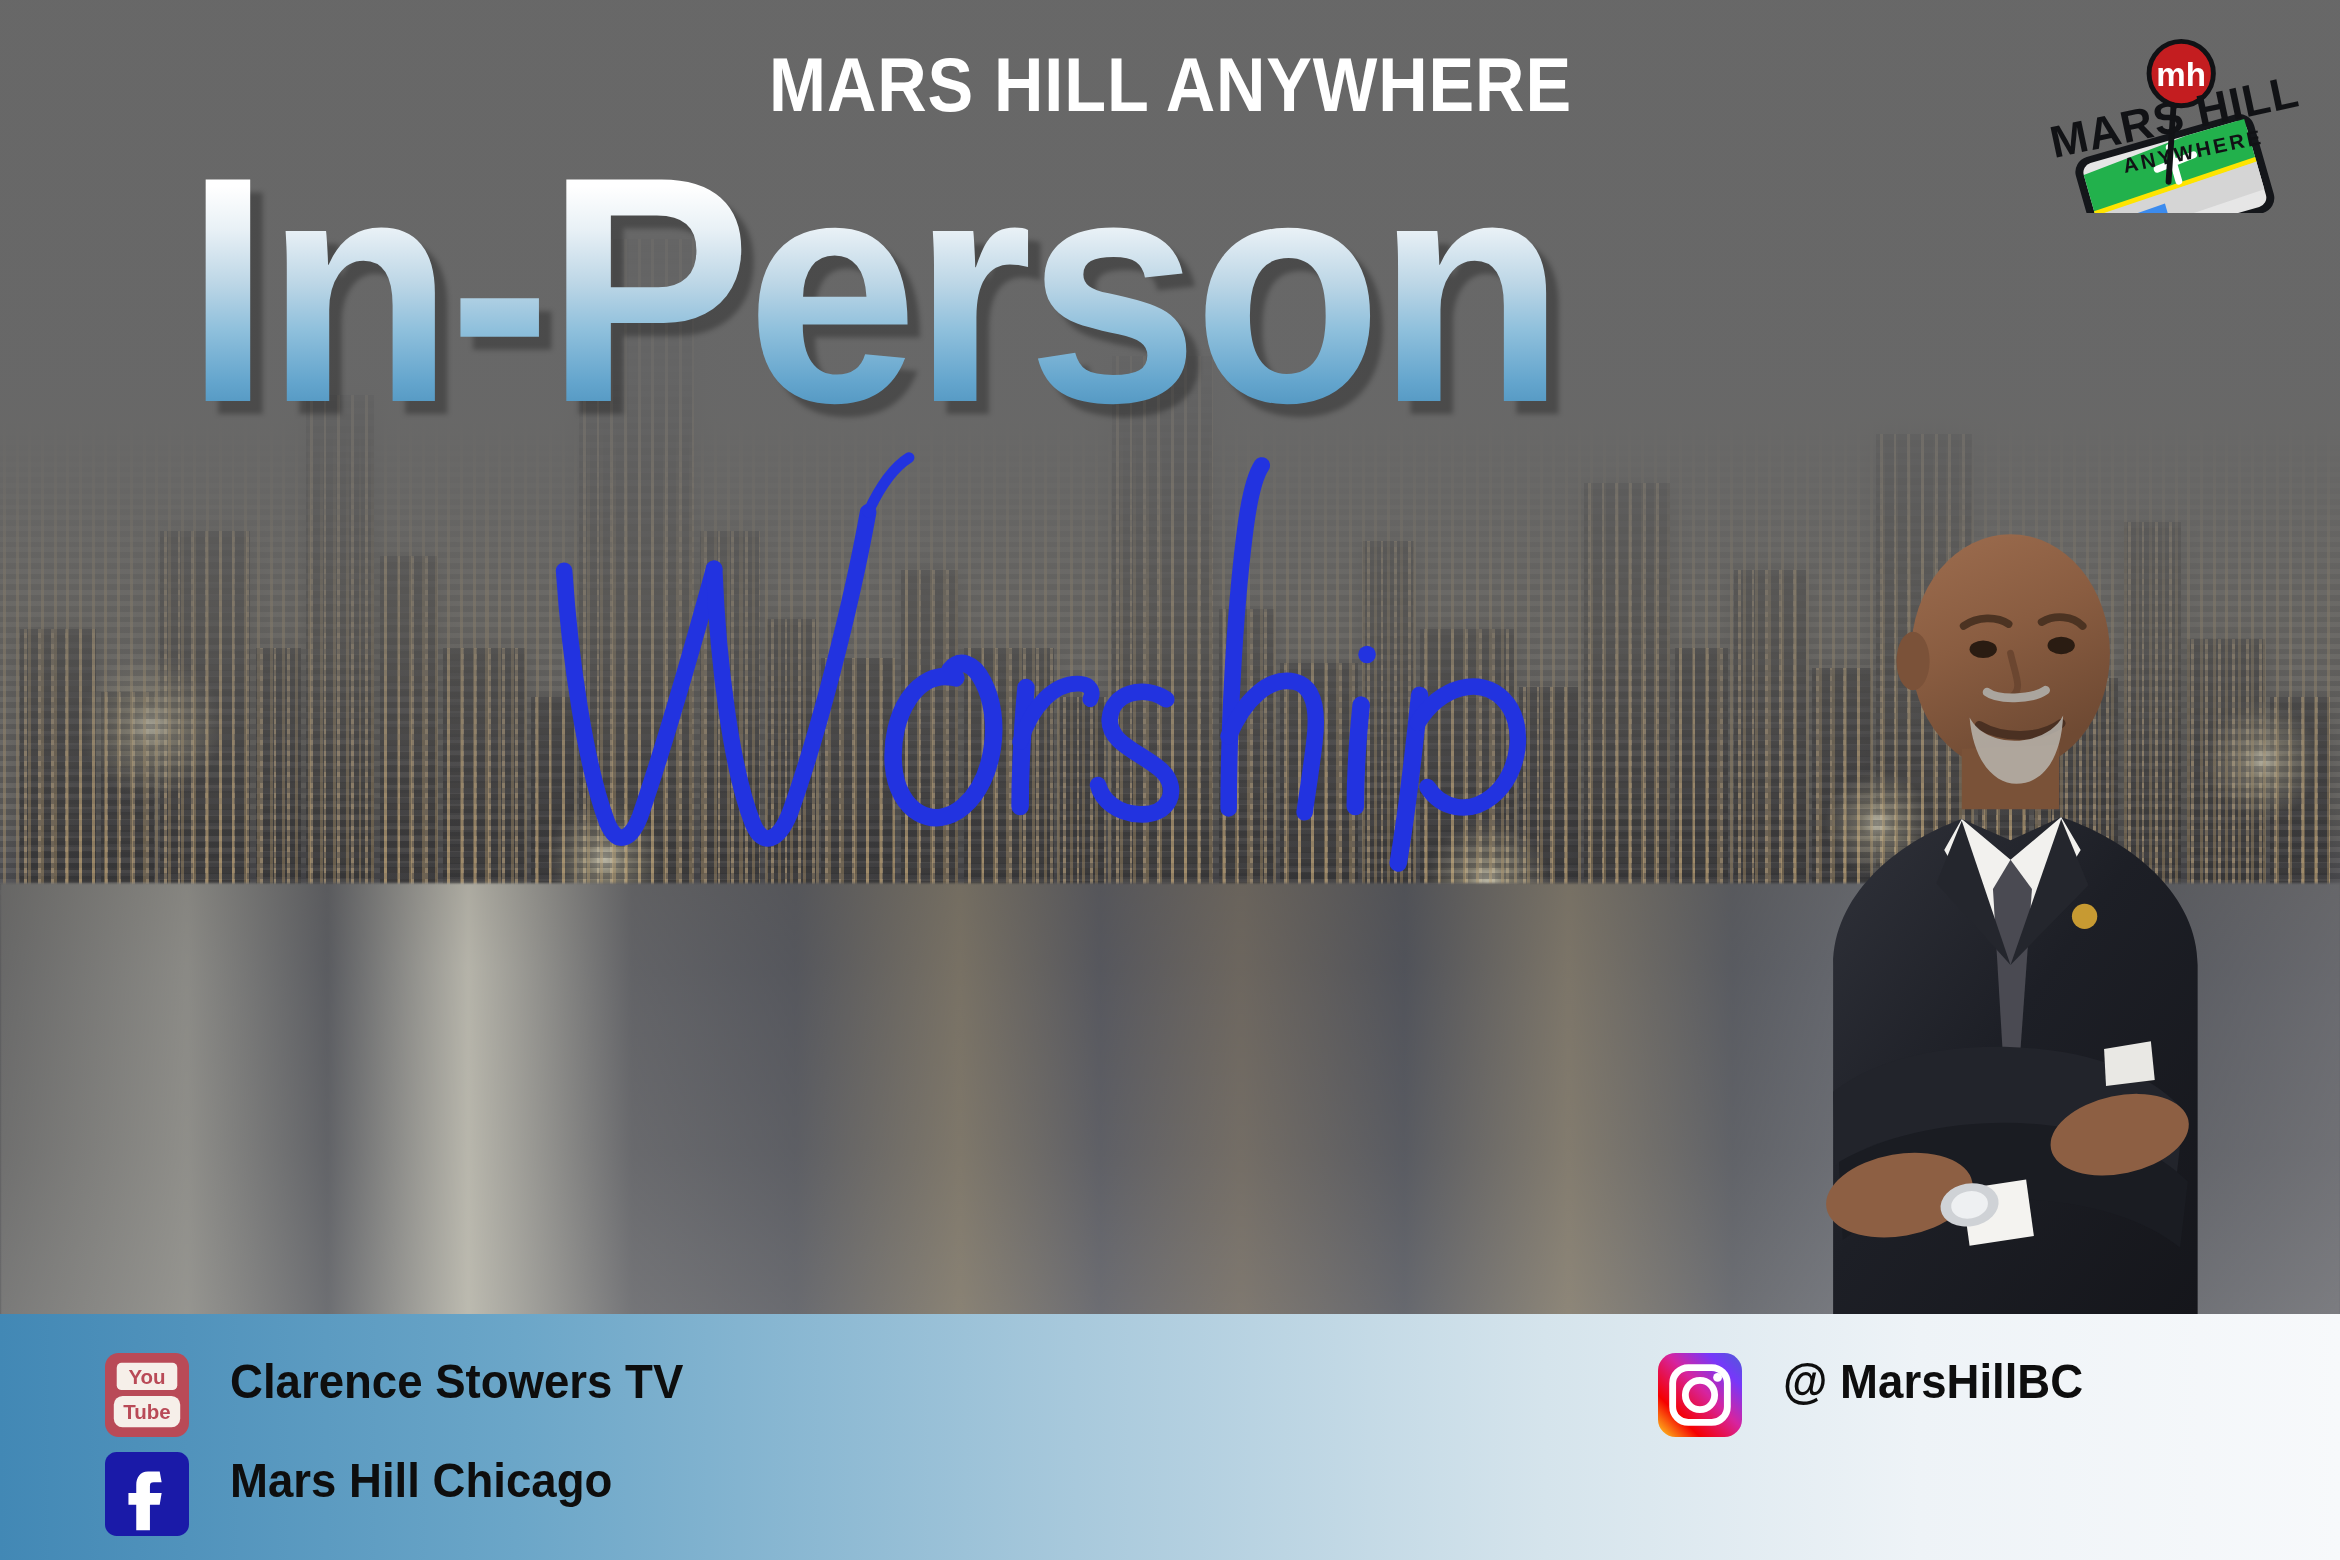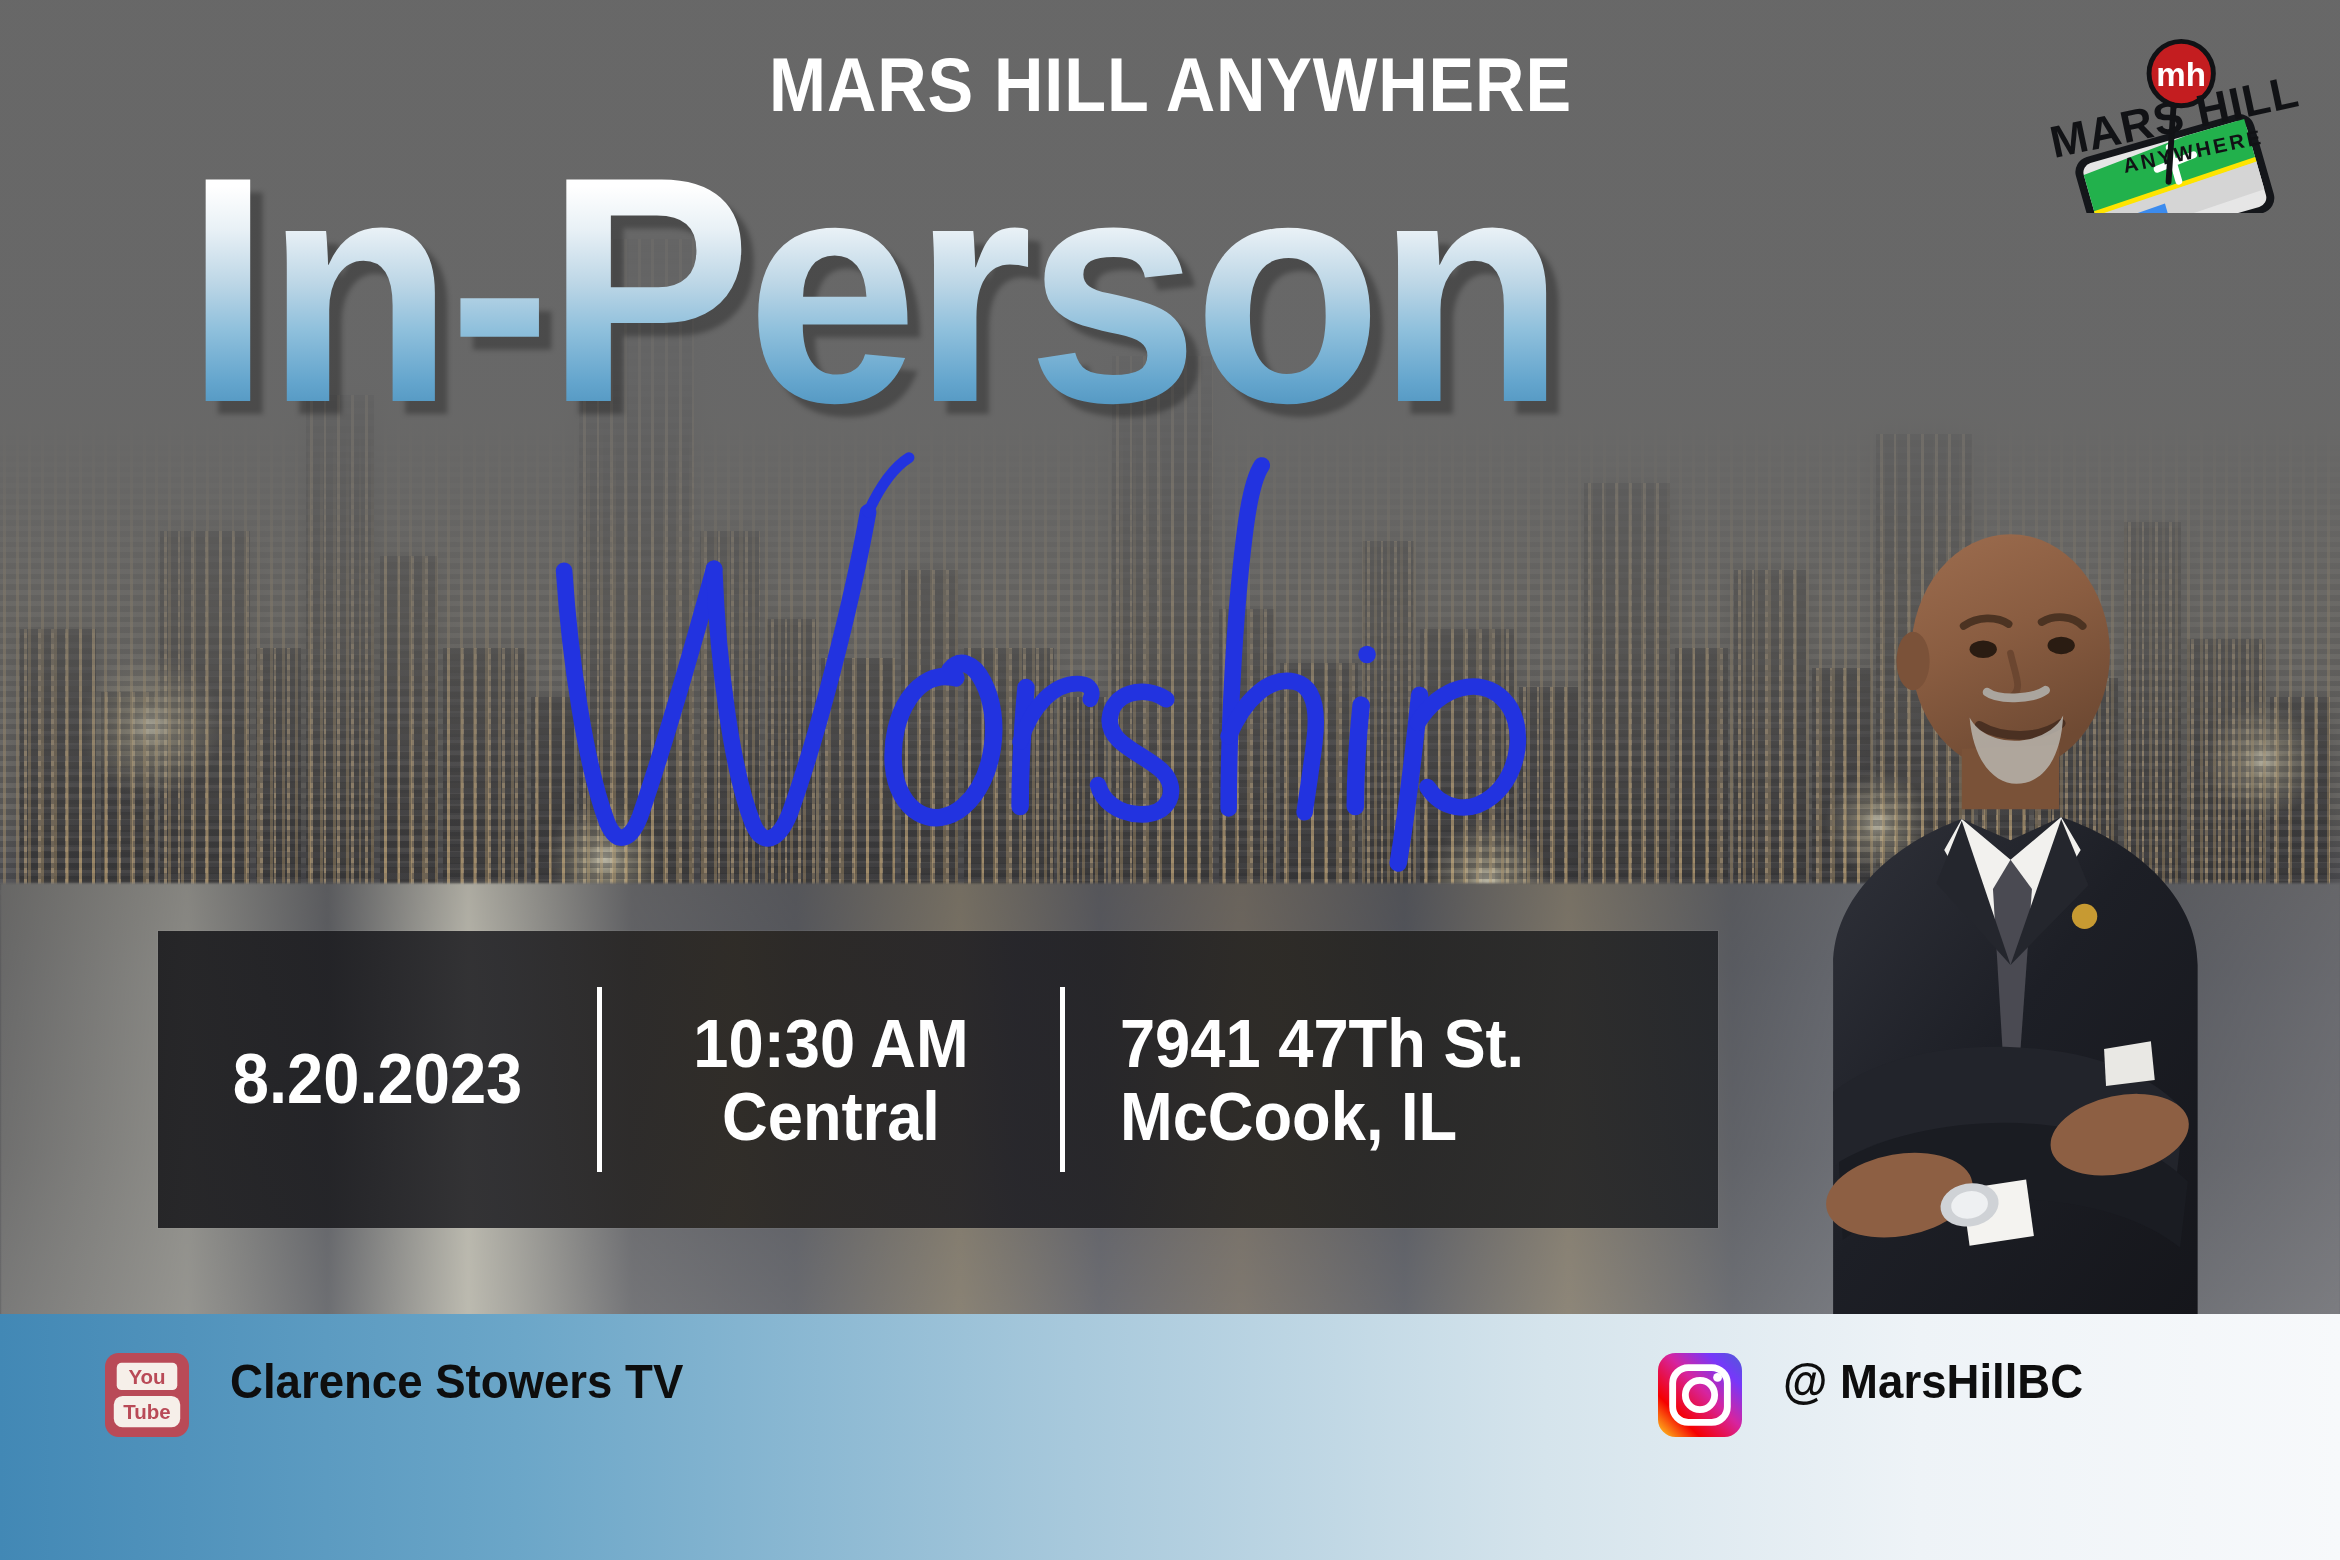--- a/index.html
+++ b/index.html
@@ -331,50 +331,46 @@
       <ellipse cx="272" cy="146" rx="14" ry="9" fill="#2a1c12"></ellipse>
       <ellipse cx="352" cy="142" rx="14" ry="9" fill="#2a1c12"></ellipse>
       <path d="M300 150 C306 176 312 186 302 194" stroke="#6b4630" stroke-width="7" fill="none" stroke-linecap="round"></path>
       <path d="M268 224 C292 238 330 238 352 222" stroke="#4a3022" stroke-width="9" fill="none" stroke-linecap="round"></path>
 
       <path d="M258 216 C262 262 284 284 306 284 C332 284 352 260 354 214 C338 246 276 250 258 216 Z" fill="#b9b5ae" opacity=".85"></path>
       <path d="M276 190 C286 198 322 198 336 188" stroke="#aaa59e" stroke-width="9" fill="none" stroke-linecap="round"></path>
     </svg>
   </div>
 
-  <div class="infobar">
-    <div class="info-cell info-date">8.20.2023</div>
-    <div class="divider"></div>
-    <div class="info-cell info-time">
-      <div>10:30 AM</div>
-      <div>Central</div>
-    </div>
-    <div class="divider"></div>
-    <div class="info-cell info-addr">
-      <div>7941 47Th St.</div>
-      <div>McCook, IL</div>
-    </div>
-  </div>
 
   <div class="bottombar">
     <div class="abs-row-wrap">
 
       <div class="rowpos" style="left:105px; top:39px;">
         <span class="bb-icon">
           <svg viewBox="0 0 86 86" xmlns="http://www.w3.org/2000/svg">
             <rect x="0" y="0" width="86" height="86" rx="14" fill="#b94a57"></rect>
             <rect x="12" y="10" width="62" height="28" rx="5" fill="#f6efe9"></rect>
             <text x="43" y="32" font-family="Liberation Sans, sans-serif" font-size="21" font-weight="bold" fill="#b94a57" text-anchor="middle">You</text>
             <rect x="9" y="44" width="68" height="32" rx="9" fill="#f6efe9"></rect>
             <text x="43" y="68" font-family="Liberation Sans, sans-serif" font-size="21" font-weight="bold" fill="#b94a57" text-anchor="middle">Tube</text>
           </svg>
         </span>
         <span class="bb-label">Clarence Stowers TV</span>
       </div>
 
+      <div class="rowpos" style="left:105px; top:138px;">
+        <span class="bb-icon">
+          <svg viewBox="0 0 86 86" xmlns="http://www.w3.org/2000/svg">
+            <rect x="0" y="0" width="86" height="86" rx="12" fill="#1a1aa8"></rect>
+            <path d="M56 20 L44 20 C36 20 32 26 32 34 L32 42 L24 42 L24 54 L32 54 L32 80 L46 80 L46 54 L56 54 L58 42 L46 42 L46 35 C46 32 47 31 50 31 L58 31 Z" fill="#ffffff"></path>
+          </svg>
+        </span>
+        <span class="bb-label">Mars Hill Chicago</span>
+      </div>
 
       <div class="rowpos" style="left:1658px; top:39px;">
         <span class="bb-icon">
           <svg viewBox="0 0 86 86" xmlns="http://www.w3.org/2000/svg">
             <defs>
               <linearGradient id="iggrad" x1="0" y1="1" x2="1" y2="0">
                 <stop offset="0%" stop-color="#ffd521"></stop>
                 <stop offset="25%" stop-color="#f50000"></stop>
                 <stop offset="55%" stop-color="#d6249f"></stop>
                 <stop offset="80%" stop-color="#7638fa"></stop>

